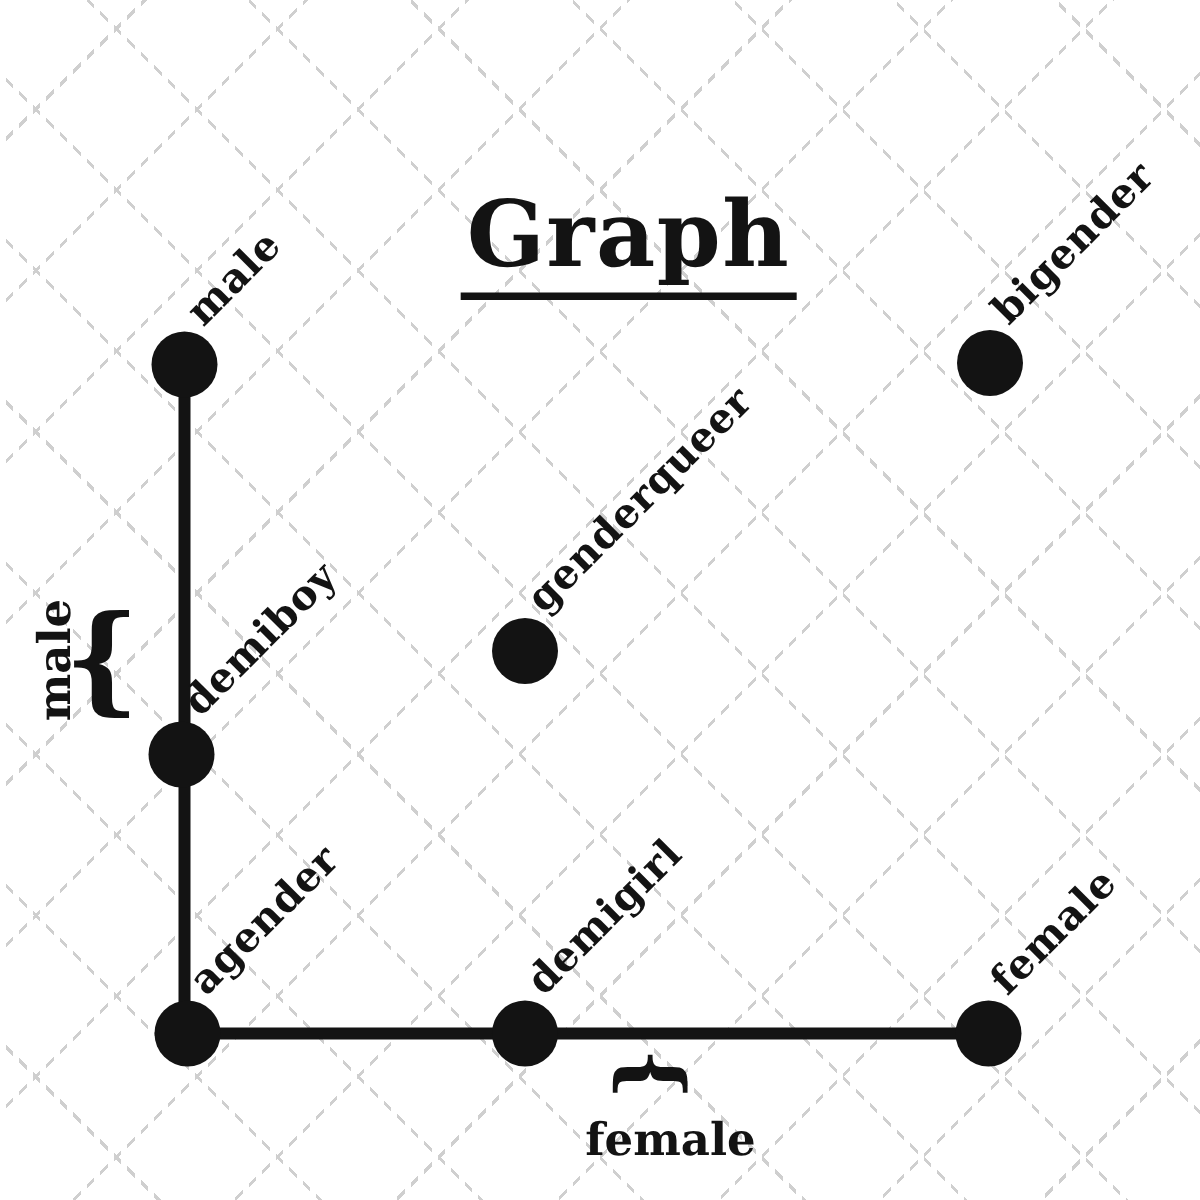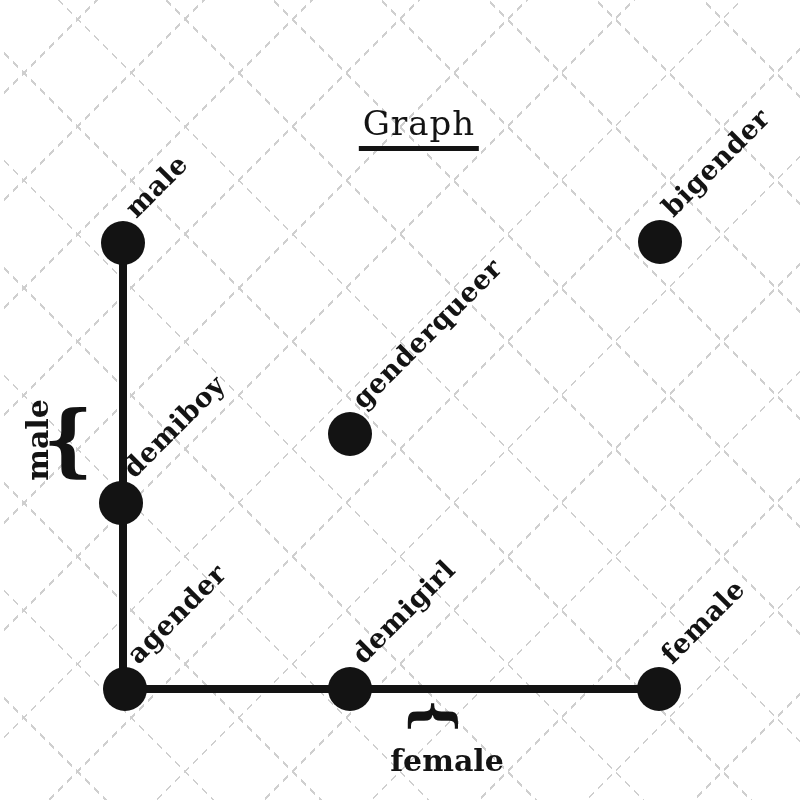--- a/index.html
+++ b/index.html
@@ -17,22 +17,22 @@
       repeating-linear-gradient(-45deg, rgba(0,0,0,0) 0 74px, #cfcfcf 74px 76px);
     font-family: "DejaVu Serif", serif;
     color: #131313;
   }
 
   .title {
     position: absolute;
     top: 80px;
     left: 419px;
     transform: translateX(-50%);
-    font-size: 34px;
-    font-weight: 400;
+    font-size: 61px;
+    font-weight: 700;
     letter-spacing: 1px;
     border-bottom: 5px solid #131313;
     padding: 0 4px 3px 4px;
     white-space: nowrap;
   }
 
   .edge { position: absolute; background: #131313; }
   .edge-vertical   { left: 119px; top: 243px; width: 8px;  height: 447px; }
   .edge-horizontal { left: 123px; top: 685px; width: 537px; height: 8px; }
 

